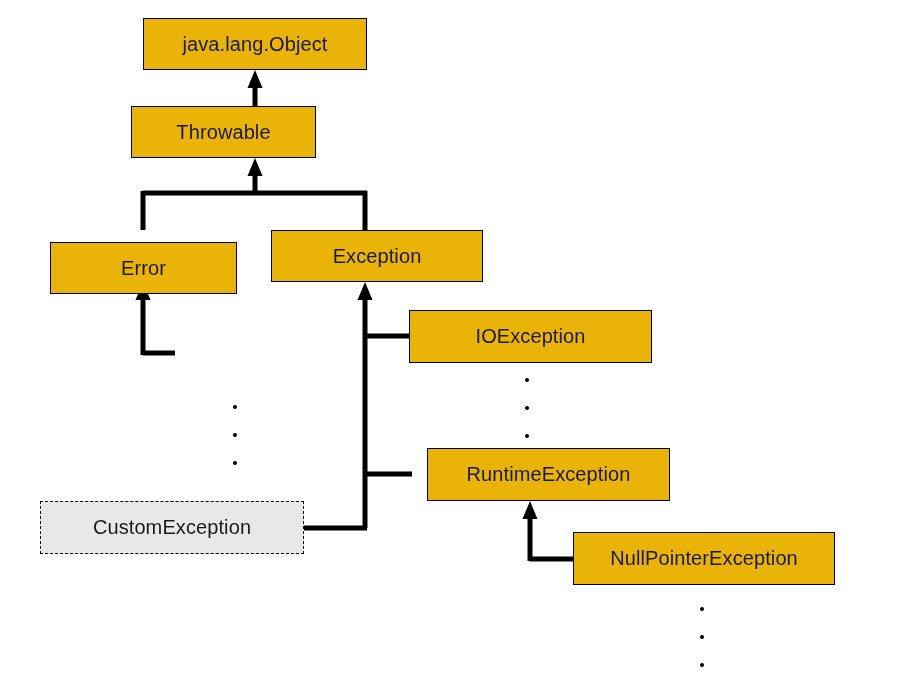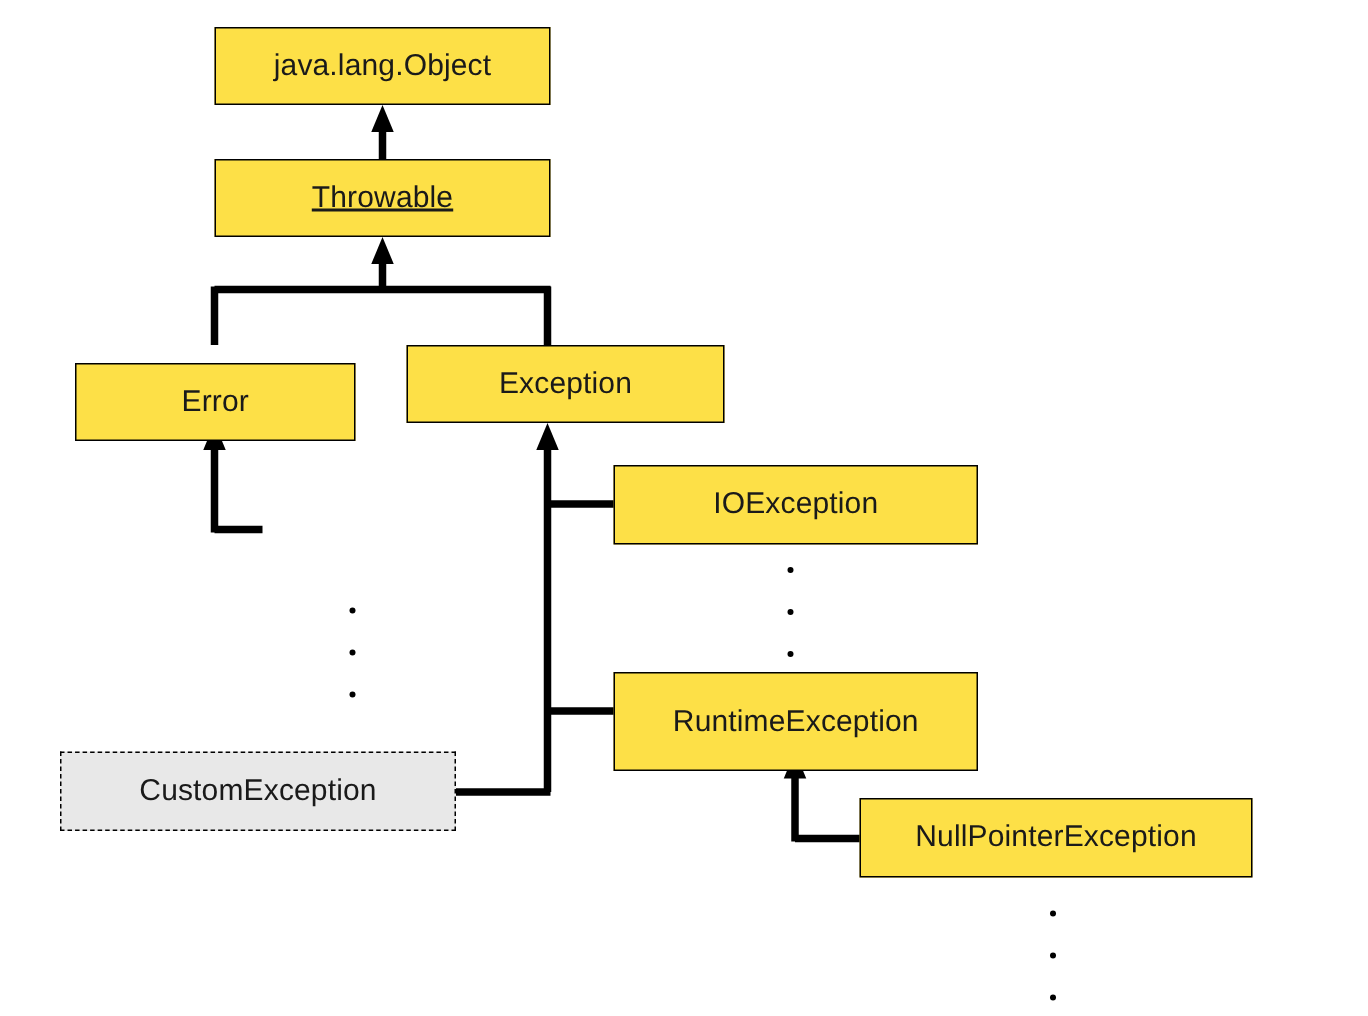--- a/index.html
+++ b/index.html
@@ -20,21 +20,21 @@
   #edge-layer {
     position: absolute;
     left: 0;
     top: 0;
     width: 912px;
     height: 677px;
   }
   .node {
     position: absolute;
     box-sizing: border-box;
-    background: #fde047;
+    background: #eab308;
     border: 1px solid #000000;
     display: flex;
     align-items: center;
     justify-content: center;
     color: #1a1a1a;
     font-size: 20px;
     font-family: "Liberation Sans", sans-serif;
     letter-spacing: 0.1px;
     white-space: nowrap;
   }
@@ -101,38 +101,38 @@
       <path d="M 530 561 L 530 513" stroke="#000000" stroke-width="5" fill="none"></path>
       <path d="M 530 501 L 522.5 519 L 537.5 519 Z" fill="#000000"></path>
     </g>
 
   </svg>
 
   <div class="node" style="left:143px; top:18px; width:224px; height:52px;">
     <span class="node-label">java.lang.Object</span>
   </div>
 
-  <div class="node" style="left:143px; top:106px; width:224px; height:52px;text-decoration:underline;">
+  <div class="node" style="left:131px; top:106px; width:185px; height:52px;">
     <span class="node-label">Throwable</span>
   </div>
 
   <div class="node" style="left:50px; top:230px; width:187px; height:52px;margin-top:12px;">
     <span class="node-label">Error</span>
   </div>
 
   <div class="node" style="left:271px; top:230px; width:212px; height:52px;">
     <span class="node-label">Exception</span>
   </div>
 
 
   <div class="node" style="left:409px; top:310px; width:243px; height:53px;">
     <span class="node-label">IOException</span>
   </div>
 
-  <div class="node" style="left:409px; top:448px; width:243px; height:66px;text-align:right;">
+  <div class="node" style="left:427px; top:448px; width:243px; height:53px;text-align:right;">
     <span class="node-label">RuntimeException</span>
   </div>
 
   <div class="node highlighted" style="left:40px; top:501px; width:264px; height:53px;">
     <span class="node-label">CustomException</span>
   </div>
 
   <div class="node" style="left:573px; top:532px; width:262px; height:53px;">
     <span class="node-label">NullPointerException</span>
   </div>

